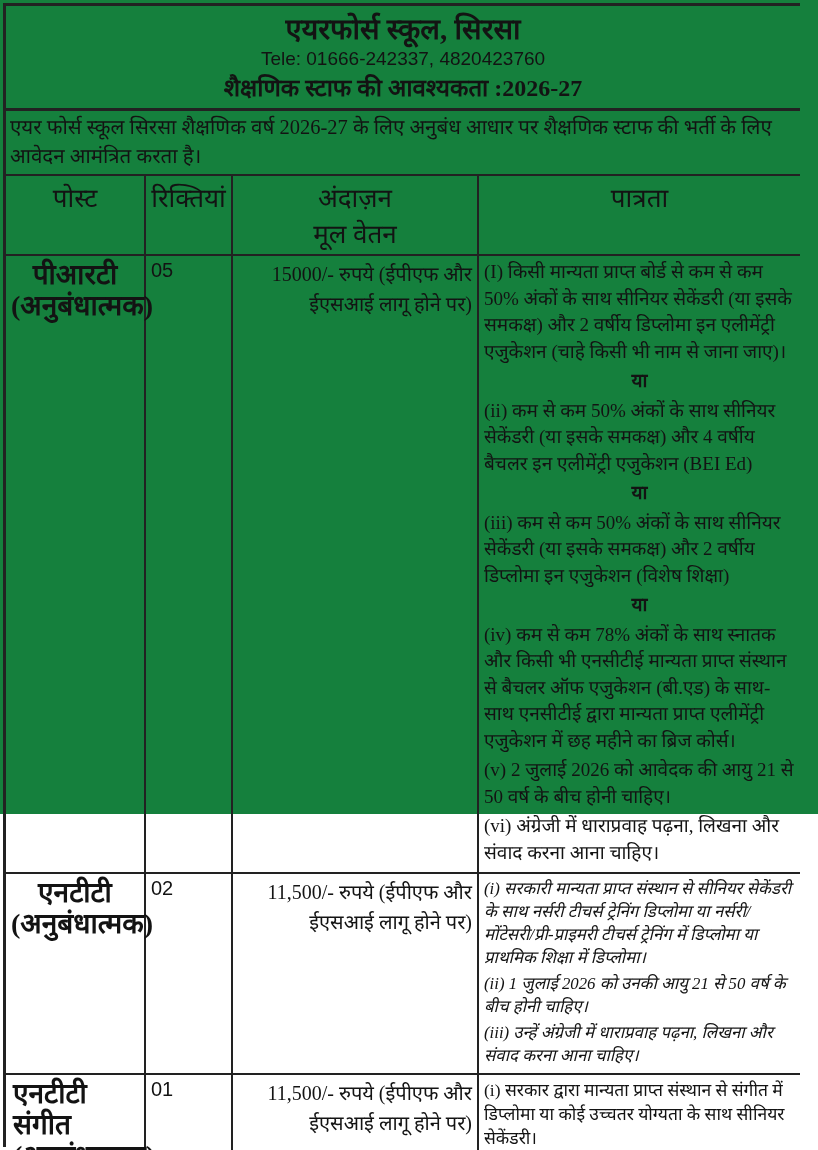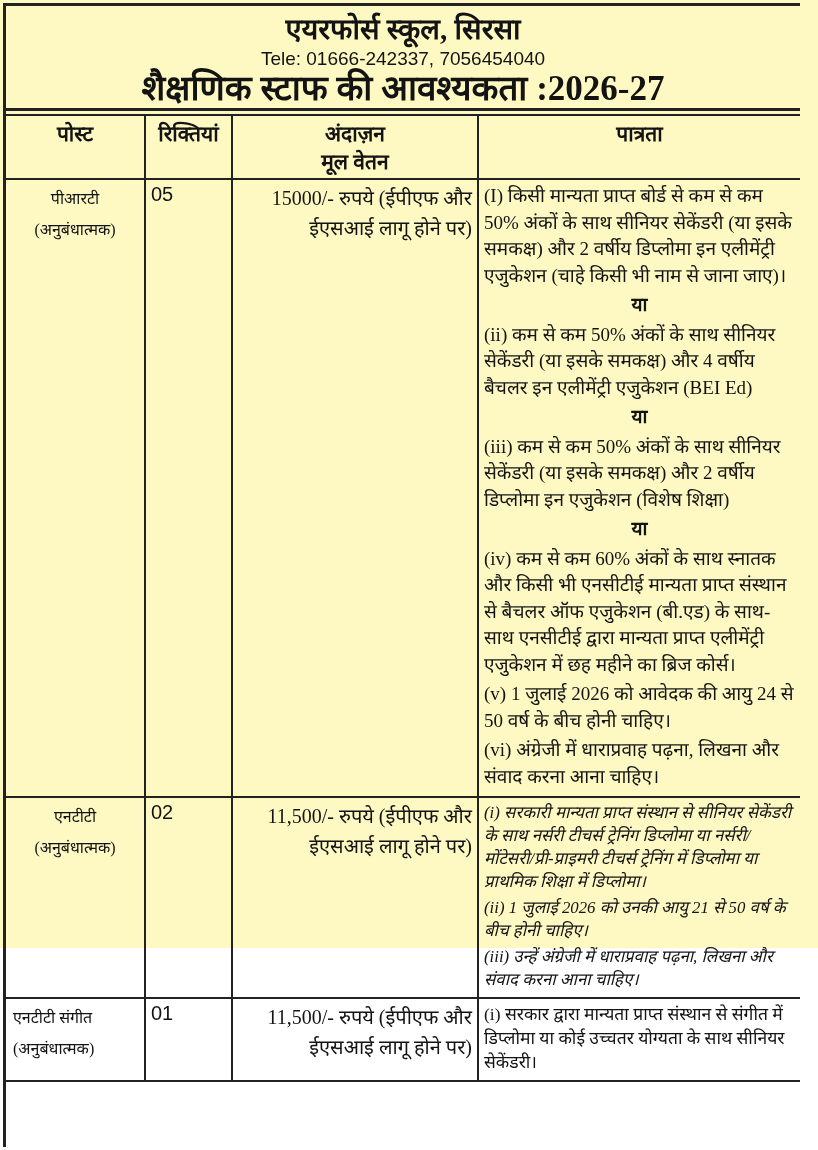--- a/index.html
+++ b/index.html
@@ -2,71 +2,72 @@
 <html><head>
 <meta charset="utf-8">
 <style>
   html,body{margin:0;padding:0;background:#ffffff;}
   body{
     width:818px;height:1150px;overflow:hidden;
     font-family:"Liberation Serif","DejaVu Serif",serif;
     color:#131313;
     -webkit-font-smoothing:antialiased;
   }
-  .page{position:relative;width:818px;height:948px;background:#fef9c3;}
+  .page{position:relative;width:818px;height:814px;background:#15803d;}
   .frame{
     position:absolute;left:3px;top:3px;width:797px;height:1144px;
     border-left:3px solid #222;border-top:3px solid #222;
     box-sizing:border-box;
   }
   
   .letterhead{text-align:center;padding-top:6px;}
   .school-name{font-size:29px;font-weight:bold;line-height:34px;}
   .school-address{font-size:22px;font-weight:bold;line-height:29px;}
   .school-phone{font-size:19px;font-weight:normal;line-height:26px;font-family:"Liberation Sans","DejaVu Sans",sans-serif;}
-  .notice-title{font-size:35px;font-weight:bold;line-height:33px;}
+  .notice-title{font-size:24px;font-weight:bold;line-height:33px;}
   .rule{border-bottom:3px solid #222;margin-top:3px;}
   
   .intro{font-size:20.5px;line-height:29px;padding:2px 8px 0 4px;}
   
   table.vacancy{
     border-collapse:collapse;table-layout:fixed;width:794px;margin-top:3px;
   }
   table.vacancy td,table.vacancy th{
     border:2.5px solid #222;vertical-align:top;box-sizing:border-box;
     padding:3px 5px;
   }
   table.vacancy .c-first{border-left:0;}
   table.vacancy .c-last{border-right:0;}
-  thead th{font-size:21px;font-weight:bold;text-align:center;padding-top:5px;height:52px;}
-  .post-cell{text-align:center;font-size:16px;line-height:31px;padding-top:7px;}
+  thead th{font-size:26px;font-weight:normal;text-align:center;padding-top:5px;height:52px;}
+  .post-cell{text-align:center;font-size:28px;line-height:31px;padding-top:7px;font-weight:bold;}
   .post-cell.left{text-align:left;padding-left:7px;}
   .vac-cell{font-size:20px;font-family:"Liberation Sans","DejaVu Sans",sans-serif;padding-top:11px;}
   .sal-cell{text-align:right;font-size:20px;line-height:30px;padding-top:8px;}
   .elig-cell{padding:4px 6px 4px 7px;}
   .row-prt{height:548px;}  .row-prt  .elig-cell{font-size:19px;line-height:26.5px;}
   .row-ntt{height:186px;}  .row-ntt  .elig-cell{font-size:16.8px;line-height:23px;font-style:italic;}
   .row-nttm{height:74px;}  .row-nttm .elig-cell{font-size:17.5px;line-height:24px;}
   .para{margin:0 0 3px 0;}
   .or{text-align:center;font-weight:bold;margin:0 0 3px 0;}
 </style>
 </head>
 <body>
 
 <div class="page">
   <div class="frame">
 
     <div class="letterhead">
       <div class="school-name">एयरफोर्स स्कूल, सिरसा</div>
-      <div class="school-phone">Tele: 01666-242337, 7056454040</div>
+      <div class="school-phone">Tele: 01666-242337, 4820423760</div>
       <div class="notice-title">शैक्षणिक स्टाफ की आवश्यकता :2026-27</div>
     </div>
 
     <div class="rule"></div>
 
+    <div class="intro">एयर फोर्स स्कूल सिरसा शैक्षणिक वर्ष 2026-27 के लिए अनुबंध आधार पर शैक्षणिक स्टाफ की भर्ती के लिए आवेदन आमंत्रित करता है।</div>
 
     <table class="vacancy">
       <colgroup>
         <col style="width:139px">
           <col style="width:87px">
           <col style="width:246px">
           <col>
       </colgroup>
       <thead>
         <tr>
@@ -88,22 +89,22 @@
           </td>
           <td class="vac-cell">05</td>
           <td class="sal-cell">15000/- रुपये (ईपीएफ और ईएसआई लागू होने पर)</td>
           <td class="elig-cell c-last">
             <div class="para">(I) किसी मान्यता प्राप्त बोर्ड से कम से कम 50% अंकों के साथ सीनियर सेकेंडरी (या इसके समकक्ष) और 2 वर्षीय डिप्लोमा इन एलीमेंट्री एजुकेशन (चाहे किसी भी नाम से जाना जाए)।</div>
             <div class="or">या</div>
             <div class="para">(ii) कम से कम 50% अंकों के साथ सीनियर सेकेंडरी (या इसके समकक्ष) और 4 वर्षीय बैचलर इन एलीमेंट्री एजुकेशन (BEI Ed)</div>
             <div class="or">या</div>
             <div class="para">(iii) कम से कम 50% अंकों के साथ सीनियर सेकेंडरी (या इसके समकक्ष) और 2 वर्षीय डिप्लोमा इन एजुकेशन (विशेष शिक्षा)</div>
             <div class="or">या</div>
-            <div class="para">(iv) कम से कम 60% अंकों के साथ स्नातक और किसी भी एनसीटीई मान्यता प्राप्त संस्थान से बैचलर ऑफ एजुकेशन (बी.एड) के साथ-साथ एनसीटीई द्वारा मान्यता प्राप्त एलीमेंट्री एजुकेशन में छह महीने का ब्रिज कोर्स।</div>
-            <div class="para">(v) 1 जुलाई 2026 को आवेदक की आयु 24 से 50 वर्ष के बीच होनी चाहिए।</div>
+            <div class="para">(iv) कम से कम 78% अंकों के साथ स्नातक और किसी भी एनसीटीई मान्यता प्राप्त संस्थान से बैचलर ऑफ एजुकेशन (बी.एड) के साथ-साथ एनसीटीई द्वारा मान्यता प्राप्त एलीमेंट्री एजुकेशन में छह महीने का ब्रिज कोर्स।</div>
+            <div class="para">(v) 2 जुलाई 2026 को आवेदक की आयु 21 से 50 वर्ष के बीच होनी चाहिए।</div>
             <div class="para">(vi) अंग्रेजी में धाराप्रवाह पढ़ना, लिखना और संवाद करना आना चाहिए।</div>
           </td>
         </tr>
 
         <tr class="row-ntt">
           <td class="post-cell c-first">
             <div>एनटीटी</div>
             <div>(अनुबंधात्मक)</div>
           </td>
           <td class="vac-cell">02</td>

